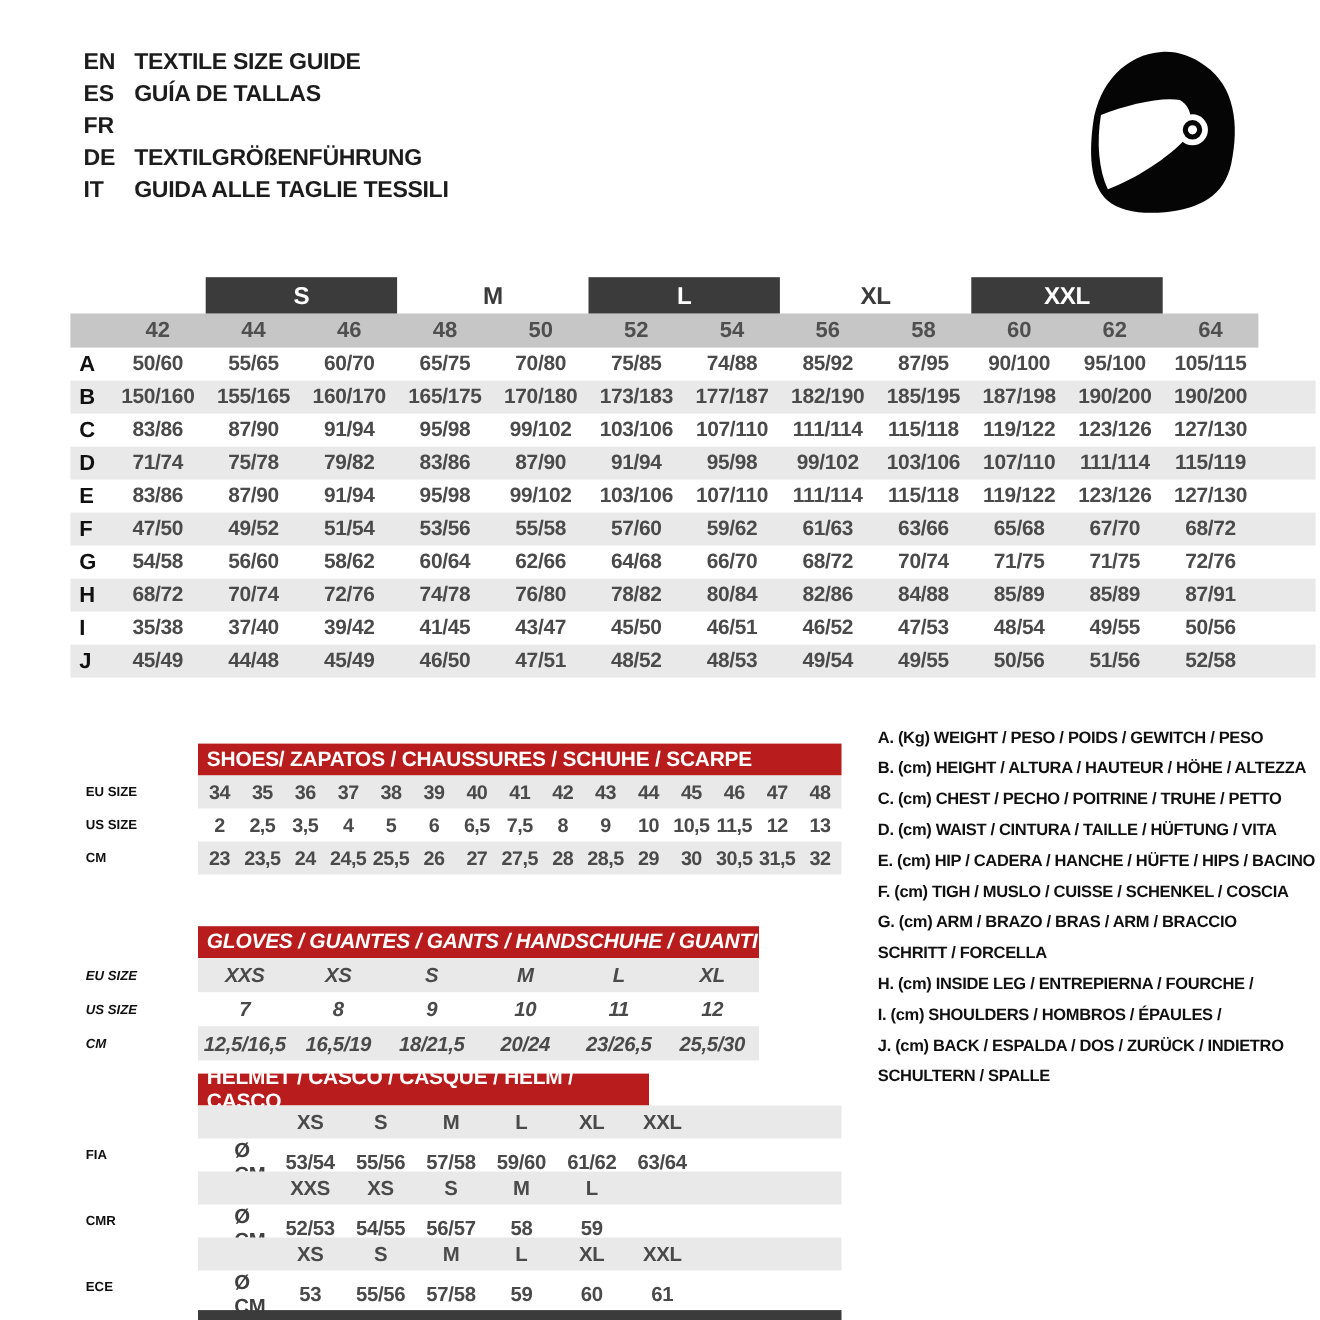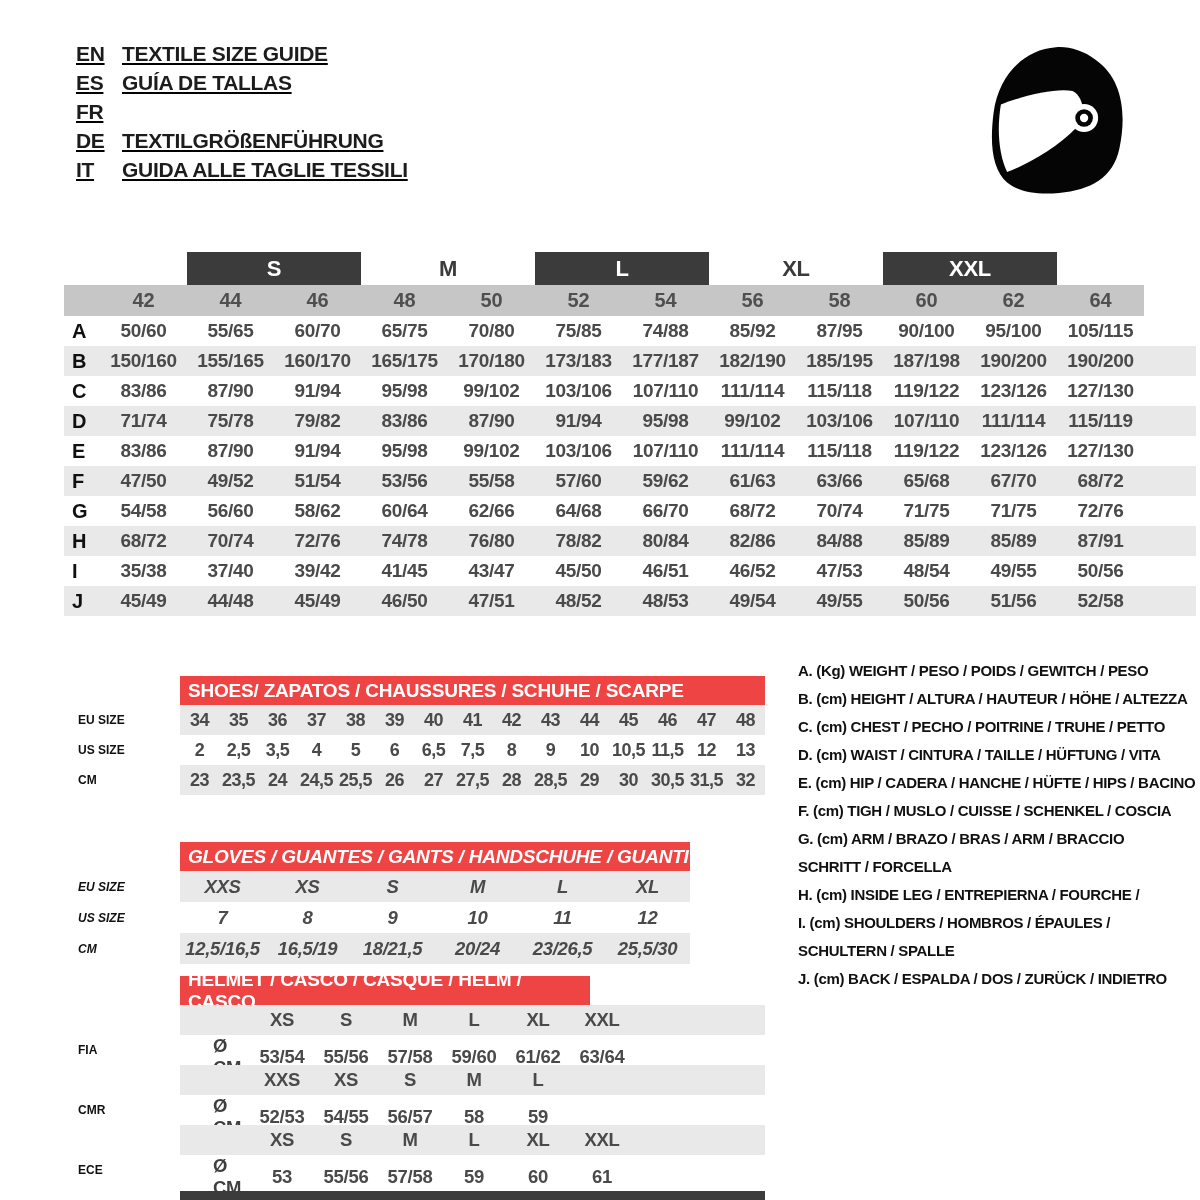--- a/index.html
+++ b/index.html
@@ -2,21 +2,21 @@
 <html><head>
 <meta charset="utf-8">
 <style>
   html,body{margin:0;padding:0;}
   body{width:1200px;height:1200px;background:#ffffff;position:relative;
        font-family:"Liberation Sans", sans-serif;overflow:hidden;}
   .page{position:absolute;inset:0;}
 
   
   .lang-block{position:absolute;left:76px;top:42px;}
-  .lang-row{display:flex;height:29px;text-decoration:underline;}
+  .lang-row{display:flex;height:29px;align-items:center;}
   .lang-code{width:46px;font-weight:bold;font-size:21px;color:#1c1c1c;letter-spacing:-0.3px;}
   .lang-label{font-weight:bold;font-size:21px;color:#1c1c1c;letter-spacing:-0.3px;}
 
   
   .helmet-icon{position:absolute;left:982px;top:40px;width:148px;height:156px;}
 
   
   .main-table{position:absolute;left:64px;top:252px;width:1132px;}
   .mt-row{width:1132px;}
   .mt-grid{display:grid;grid-template-columns:36px repeat(12,87px);width:1080px;}
@@ -35,21 +35,21 @@
   .letter-cell{display:flex;align-items:center;padding-left:8px;
                font-weight:bold;font-size:20px;color:#101010;}
   .val-cell{display:flex;align-items:center;justify-content:center;
             font-weight:bold;font-size:19px;color:#4a4a4a;letter-spacing:-0.3px;}
 
   
   .sub{position:absolute;left:64px;}
   .sub.shoes{top:676px;}
   .sub.gloves{top:842px;font-style:italic;}
   .sub.helmet{top:976px;}
-  .bar{background:#ef4444;color:#ffffff;font-weight:bold;font-size:19px;height:29px;
+  .bar{background:#b91c1c;color:#ffffff;font-weight:bold;font-size:19px;height:29px;
        display:flex;align-items:center;padding-left:8px;letter-spacing:-0.2px;margin-left:116px;}
   .shoes .bar{width:577px;}
   .gloves .bar{width:502px;}
   .helmet .bar{width:402px;}
   .srow{display:flex;height:30px;}
   .gloves .srow{height:31px;}
   .slabel{width:102px;padding-left:14px;display:flex;align-items:center;
           font-weight:bold;font-size:12px;color:#101010;}
   .scells{display:grid;}
   .scells.striped{background:#e9e9e9;}
@@ -496,18 +496,18 @@
       <div class="legend-line">A. (Kg) WEIGHT / PESO / POIDS / GEWITCH / PESO</div>
       <div class="legend-line">B. (cm) HEIGHT / ALTURA / HAUTEUR / HÖHE / ALTEZZA</div>
       <div class="legend-line">C. (cm) CHEST / PECHO / POITRINE / TRUHE / PETTO</div>
       <div class="legend-line">D. (cm) WAIST / CINTURA / TAILLE / HÜFTUNG / VITA</div>
       <div class="legend-line">E. (cm) HIP / CADERA / HANCHE / HÜFTE / HIPS / BACINO</div>
       <div class="legend-line">F. (cm) TIGH / MUSLO / CUISSE / SCHENKEL / COSCIA</div>
       <div class="legend-line">G. (cm) ARM / BRAZO / BRAS / ARM / BRACCIO</div>
       <div class="legend-line">SCHRITT / FORCELLA</div>
       <div class="legend-line">H. (cm) INSIDE LEG / ENTREPIERNA / FOURCHE /</div>
       <div class="legend-line">I. (cm) SHOULDERS / HOMBROS / ÉPAULES /</div>
+      <div class="legend-line">J. (cm) BACK / ESPALDA / DOS / ZURÜCK / INDIETRO</div>
       <div class="legend-line">SCHULTERN / SPALLE</div>
-      <div class="legend-line">J. (cm) BACK / ESPALDA / DOS / ZURÜCK / INDIETRO</div>
     </div>
 
   <div class="partial-bar"></div>
 </div>
 
 </body></html>

